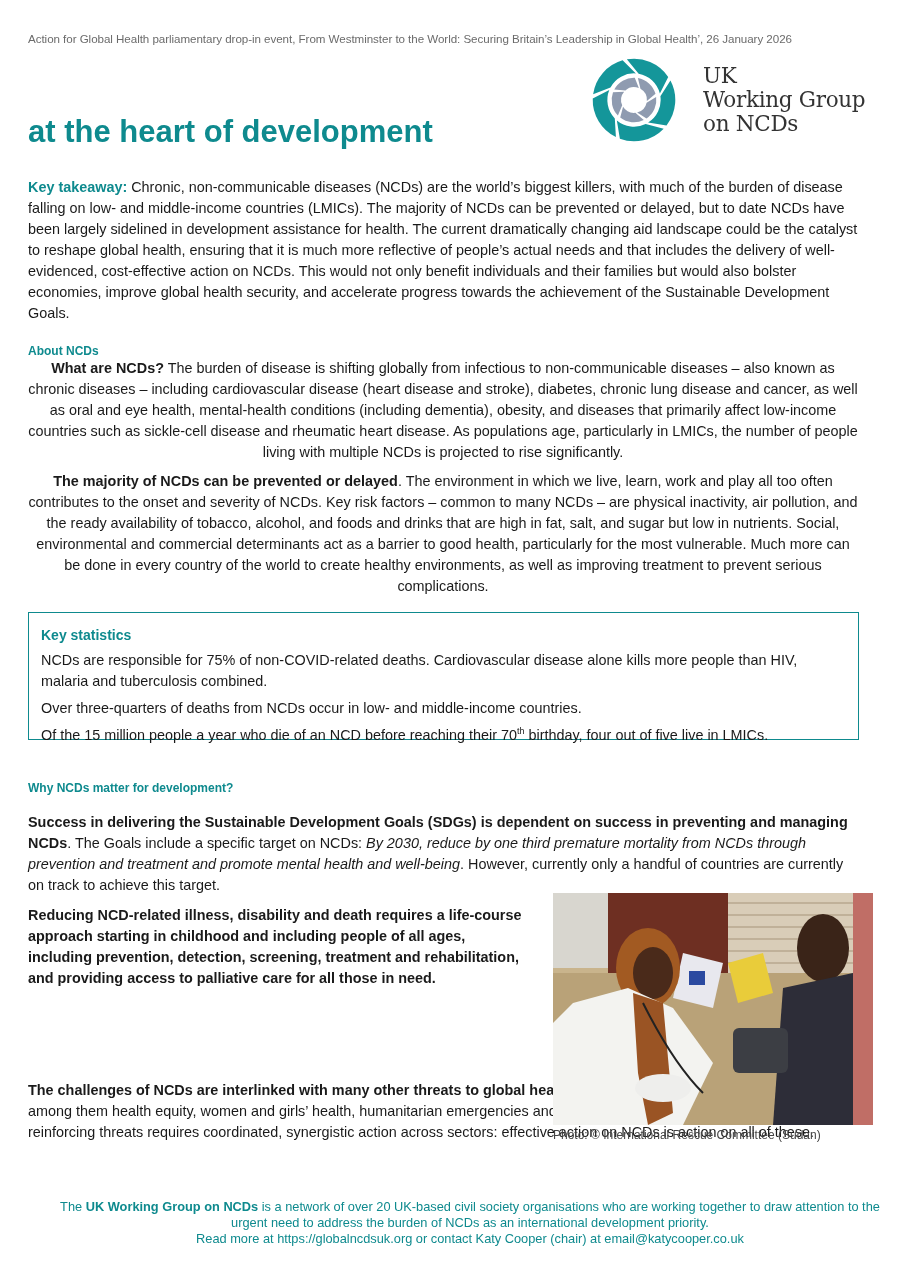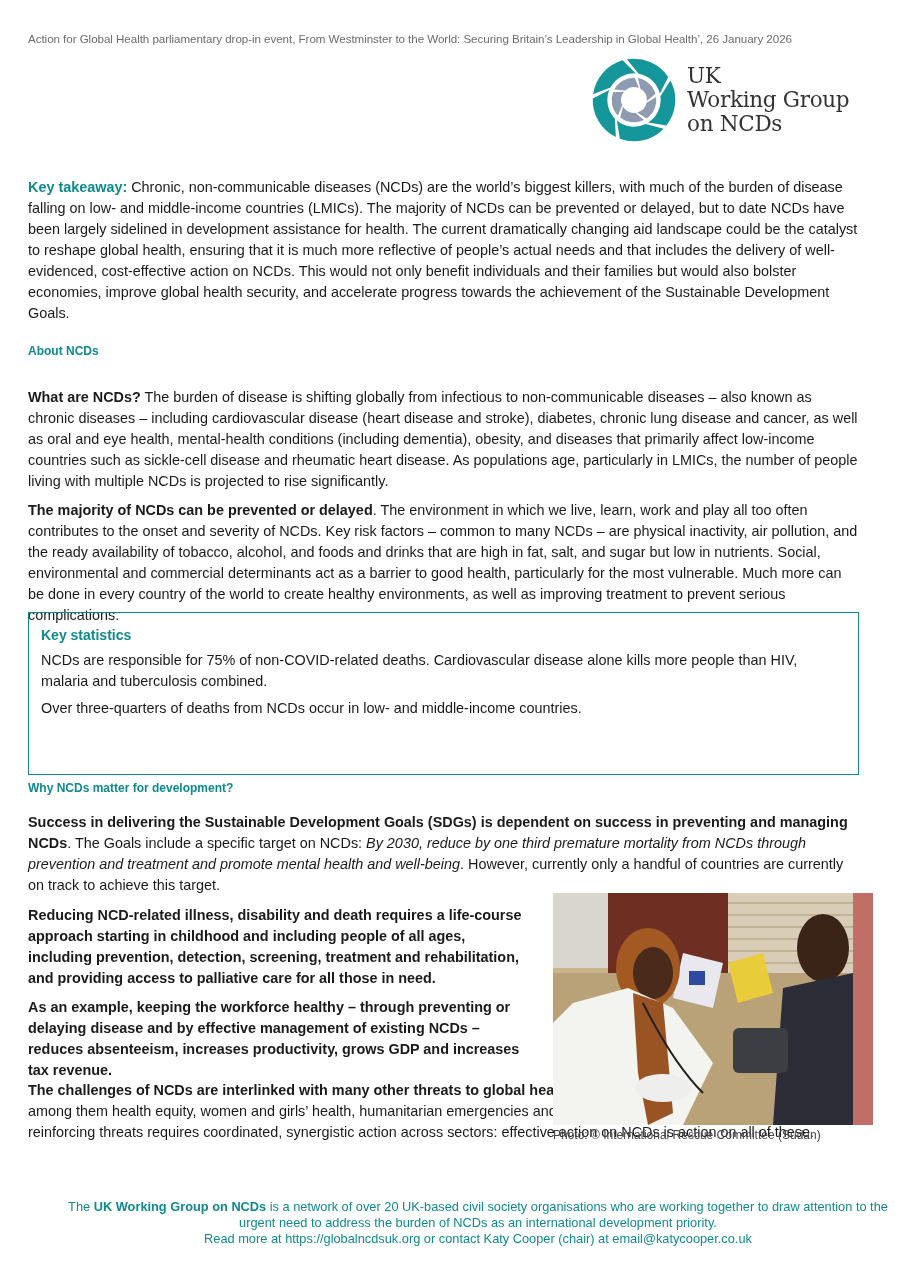--- a/index.html
+++ b/index.html
@@ -17,64 +17,65 @@
   .title {
     position: absolute; left: 28px; top: 67px; width: 560px;
     font-size: 31px; font-weight: bold; color: #0e8a8e; line-height: 43px;
   }
   .logo {
     position: absolute; left: 591px; top: 55px; width: 280px; height: 90px;
     display: flex; align-items: center;
   }
   .logo svg { width: 86px; height: 86px; flex: none; }
   .logo-text {
-    margin-left: 10px;
+    margin-left: 26px;
     font-family: "DejaVu Serif", serif;
     font-size: 21.5px; line-height: 24px; color: #333;
     letter-spacing: -0.3px;
   }
   .body-block {
     position: absolute; left: 28px; width: 830px;
     font-size: 14.4px; line-height: 21px;
   }
   .teal { color: #0e8a8e; }
   .bold { font-weight: bold; }
   .h2 {
     position: absolute; left: 28px;
     font-size: 12px; font-weight: bold; color: #0e8a8e;
   }
   .stats-box {
-    position: absolute; left: 28px; top: 612px; width: 831px; height: 163px;
+    position: absolute; left: 28px; top: 612px; width: 831px; height: 128px;
     border: 1.3px solid #0e8a8e;
     padding: 14px 12px 0 12px;
   }
   .stats-title { font-size: 14px; font-weight: bold; color: #0e8a8e; margin-bottom: 7px; }
   .stats-item { font-size: 14.4px; line-height: 21px; margin-bottom: 6px; }
   .stats-item sup { font-size: 9px; vertical-align: super; line-height: 0; }
   .p-gap { margin-bottom: 8px; }
   .photo {
     position: absolute; left: 553px; top: 893px; width: 320px; height: 232px;
     overflow: hidden;
   }
   .caption {
     position: absolute; left: 553px; top: 1128px; width: 320px;
     font-size: 12px; color: #444; text-align: left;
   }
   .footer {
-    position: absolute; left: 68px; top: 1199px; width: 820px;
+    position: absolute; left: 60px; top: 1199px; width: 820px;
     font-size: 12.8px; line-height: 16px; color: #0e8a8e; text-align: center;
   }
 </style>
 </head>
 <body>
 
 <div class="event-header">Action for Global Health parliamentary drop-in event, From Westminster to the World: Securing Britain’s Leadership in Global Health’, 26 January 2026</div>
 
 <h1 class="title">
   <br>
+  <span>at the heart of development</span>
 </h1>
 
 <div class="logo">
   <svg viewBox="-50 -50 100 100">
     <g id="outer" fill="#14969a">
         <path d="M-8.335112528012655,-47.27077214458598 A48,48 0 0 1 39.793803482642,-26.84125936659585 L30.08616011797427,-7.4714770531411405 A31,31 0 0 0 5.41160984564786,-30.52399840909587 Z"></path>
         <path d="M42.381484457228495,-22.53463501372276 A48,48 0 0 1 37.82451617312266,29.551750815631593 L16.402931709679414,26.304825247995726 A31,31 0 0 0 30.7023269995855,-4.285687437334074 Z"></path>
         <path d="M34.52831041625526,33.34360178203187 A48,48 0 0 1 -16.4169668796321,45.105245797723605 L-19.94859080624897,23.72875312452888 A31,31 0 0 0 13.563471773809562,27.875297907664972 Z"></path>
         <path d="M-21.041815045875722,43.142114222360014 A48,48 0 0 1 -47.970759696916595,-1.6751758417200433 L-28.731838855604945,-11.639649306381616 A31,31 0 0 0 -22.319640437921375,21.513568990799854 Z"></path>
         <path d="M-47.532867299595374,-6.680308846083145 A48,48 0 0 1 -13.230593079215947,-46.140561405039314 L2.191337834200229,-30.92245201300186 A31,31 0 0 0 -27.35776818112155,-14.579181052034896 Z"></path>
@@ -93,40 +94,40 @@
     <div>on NCDs</div>
   </div>
 </div>
 
 <div class="body-block" style="top:177px;">
   <span class="teal bold">Key takeaway:</span><span> Chronic, non-communicable diseases (NCDs) are the world’s biggest killers, with much of the burden of disease falling on low- and middle-income countries (LMICs). The majority of NCDs can be prevented or delayed, but to date NCDs have been largely sidelined in development assistance for health. The current dramatically changing aid landscape could be the catalyst to reshape global health, ensuring that it is much more reflective of people’s actual needs and that includes the delivery of well-evidenced, cost-effective action on NCDs. This would not only benefit individuals and their families but would also bolster economies, improve global health security, and accelerate progress towards the achievement of the Sustainable Development Goals.</span>
 </div>
 
 <h2 class="h2" style="top:344px;">About NCDs</h2>
 
-<div class="body-block" style="top:387px;">
+<div class="body-block" style="top:358px;text-align:center;">
   <p class="p-gap"><span class="bold">What are NCDs?</span><span> The burden of disease is shifting globally from infectious to non-communicable diseases – also known as chronic diseases – including cardiovascular disease (heart disease and stroke), diabetes, chronic lung disease and cancer, as well as oral and eye health, mental-health conditions (including dementia), obesity, and diseases that primarily affect low-income countries such as sickle-cell disease and rheumatic heart disease. As populations age, particularly in LMICs, the number of people living with multiple NCDs is projected to rise significantly.</span></p>
   <p><span class="bold">The majority of NCDs can be prevented or delayed</span><span>. The environment in which we live, learn, work and play all too often contributes to the onset and severity of NCDs. Key risk factors – common to many NCDs – are physical inactivity, air pollution, and the ready availability of tobacco, alcohol, and foods and drinks that are high in fat, salt, and sugar but low in nutrients. Social, environmental and commercial determinants act as a barrier to good health, particularly for the most vulnerable. Much more can be done in every country of the world to create healthy environments, as well as improving treatment to prevent serious complications.</span></p>
 </div>
 
 <div class="stats-box">
   <div class="stats-title">Key statistics</div>
   <div class="stats-item">NCDs are responsible for 75% of non-COVID-related deaths. Cardiovascular disease alone kills more people than HIV, malaria and tuberculosis combined.</div>
   <div class="stats-item">Over three-quarters of deaths from NCDs occur in low- and middle-income countries.</div>
+  <div class="stats-item"><span>Of the 15 million people a year who die of an NCD before reaching their 70</span><sup>th</sup><span> birthday, four out of five live in LMICs.</span></div>
 </div>
 
 <h2 class="h2" style="top:781px;">Why NCDs matter for development?</h2>
 
 <div class="body-block" style="top:812px;">
   <span class="bold">Success in delivering the Sustainable Development Goals (SDGs) is dependent on success in preventing and managing NCDs</span><span>. The Goals include a specific target on NCDs: </span><em>By 2030, reduce by one third premature mortality from NCDs through prevention and treatment and promote mental health and well-being</em><span>. However, currently only a handful of countries are currently on track to achieve this target.</span>
 </div>
 
 <div class="body-block" style="top:905px; width:505px;font-weight:bold;">
   <p class="p-gap">Reducing NCD-related illness, disability and death requires a life-course approach starting in childhood and including people of all ages, including prevention, detection, screening, treatment and rehabilitation, and providing access to palliative care for all those in need.</p>
-  <p>As an example, keeping the workforce healthy – through preventing or delaying disease and by effective management of existing NCDs – reduces absenteeism, increases productivity, grows GDP and increases tax revenue.</p>
 </div>
 
 <div class="body-block" style="top:1080px; width:830px;">
   <div style="width:505px; display:inline;"></div>
   <span class="bold">The challenges of NCDs are interlinked with many other threats to global health that are priorities for the UK government</span><span>, among them health equity, women and girls’ health, humanitarian emergencies and climate change. Addressing these mutually reinforcing threats requires coordinated, synergistic action across sectors: effective action on NCDs is action on all of these.</span>
 </div>
 
 <div class="photo">
   <svg width="320" height="232" viewBox="0 0 320 232">
     <rect width="320" height="232" fill="#c9b48c"></rect>

